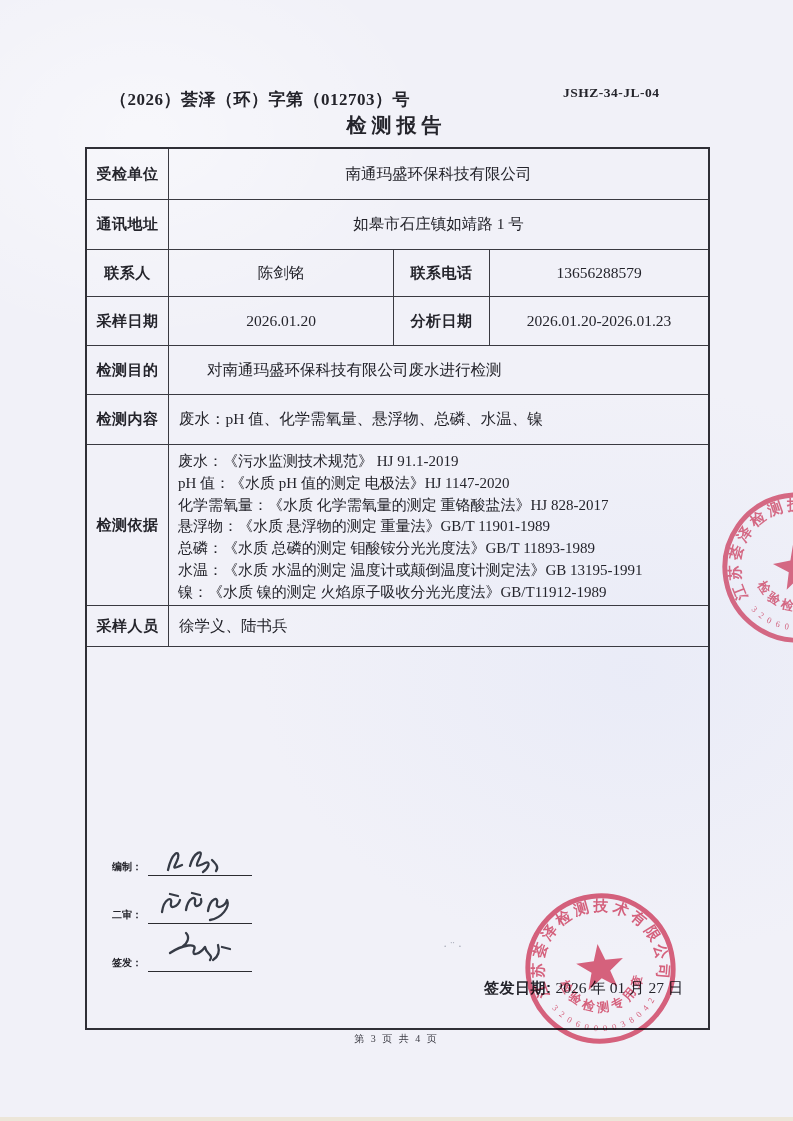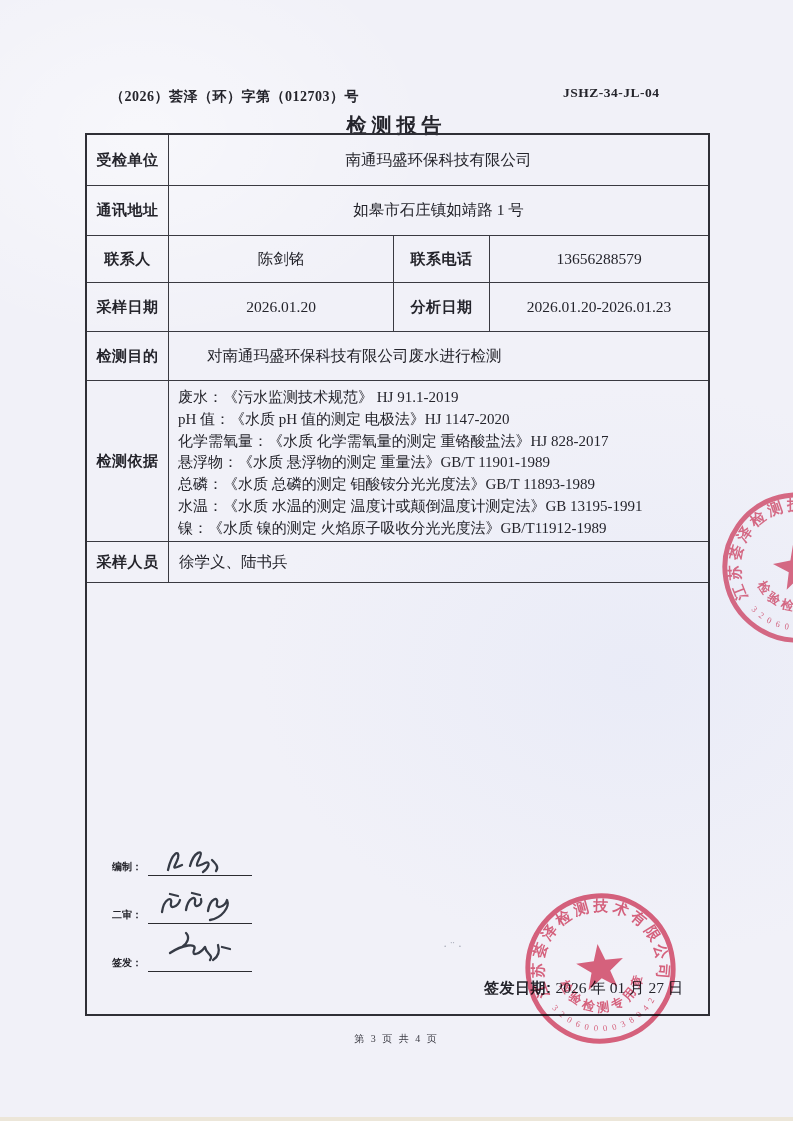--- a/index.html
+++ b/index.html
@@ -7,25 +7,25 @@
   .page{
     position:relative;width:793px;height:1121px;margin:0 auto;overflow:hidden;
     background:
       radial-gradient(420px 300px at 18% 12%, rgba(255,255,255,.45), rgba(255,255,255,0) 70%),
       radial-gradient(500px 380px at 80% 60%, rgba(226,230,246,.5), rgba(226,230,246,0) 75%),
       #f1f1f8;
     color:#24242b;
   }
   .scan-edge{position:absolute;left:0;bottom:0;width:100%;height:4px;background:#ece6d9;}
   
-  .doc-number{position:absolute;left:110px;top:88px;font-size:14px;font-weight:bold;letter-spacing:.5px;}
+  .doc-number{position:absolute;left:110px;top:88px;font-size:17px;font-weight:bold;letter-spacing:.5px;}
   .form-code{position:absolute;left:563px;top:85px;font-size:13.5px;font-weight:bold;letter-spacing:.5px;}
   .title{position:absolute;left:0;top:112px;width:100%;text-align:center;font-size:20px;font-weight:bold;letter-spacing:5px;margin:0;}
   
-  .tbl{position:absolute;left:85px;top:133px;width:625px;height:883px;border:2px solid #2f2f36;box-sizing:border-box;display:flex;flex-direction:column;}
+  .tbl{position:absolute;left:85px;top:147px;width:625px;height:883px;border:2px solid #2f2f36;box-sizing:border-box;display:flex;flex-direction:column;}
   .trow{display:flex;border-bottom:1.5px solid #3a3a41;box-sizing:border-box;flex:0 0 auto;}
   .trow.last{border-bottom:none;flex:1 1 auto;}
   .tc{box-sizing:border-box;display:flex;align-items:center;border-right:1.5px solid #3a3a41;}
   .tc.end{border-right:none;}
   .lbl{width:82px;justify-content:center;font-family:"Liberation Sans","DejaVu Sans",sans-serif;font-weight:bold;font-size:15px;letter-spacing:.5px;flex:0 0 auto;}
   .val{flex:1 1 auto;font-size:15.5px;}
   .val.center{justify-content:center;text-align:center;}
   .val.pad{padding-left:10px;}
   .val.indent{padding-left:38px;}
   .w225{flex:0 0 225px;}
@@ -81,20 +81,24 @@
       <div class="tc val center w225">2026.01.20</div>
       <div class="tc lbl w96">分析日期</div>
       <div class="tc val center end">2026.01.20-2026.01.23</div>
     </div>
 
     <div class="trow" style="height:49px">
       <div class="tc lbl">检测目的</div>
       <div class="tc val indent end">对南通玛盛环保科技有限公司废水进行检测</div>
     </div>
 
+    <div class="trow" style="height:50px">
+      <div class="tc lbl">检测内容</div>
+      <div class="tc val pad end">废水：pH 值、化学需氧量、悬浮物、总磷、水温、镍</div>
+    </div>
 
     <div class="trow" style="height:161px">
       <div class="tc lbl">检测依据</div>
       <div class="tc val end basis">
         <div>废水：《污水监测技术规范》 HJ 91.1-2019</div>
         <div>pH 值：《水质 pH 值的测定 电极法》HJ 1147-2020</div>
         <div>化学需氧量：《水质 化学需氧量的测定 重铬酸盐法》HJ 828-2017</div>
         <div>悬浮物：《水质 悬浮物的测定 重量法》GB/T 11901-1989</div>
         <div>总磷：《水质 总磷的测定 钼酸铵分光光度法》GB/T 11893-1989</div>
         <div>水温：《水质 水温的测定 温度计或颠倒温度计测定法》GB 13195-1991</div>

